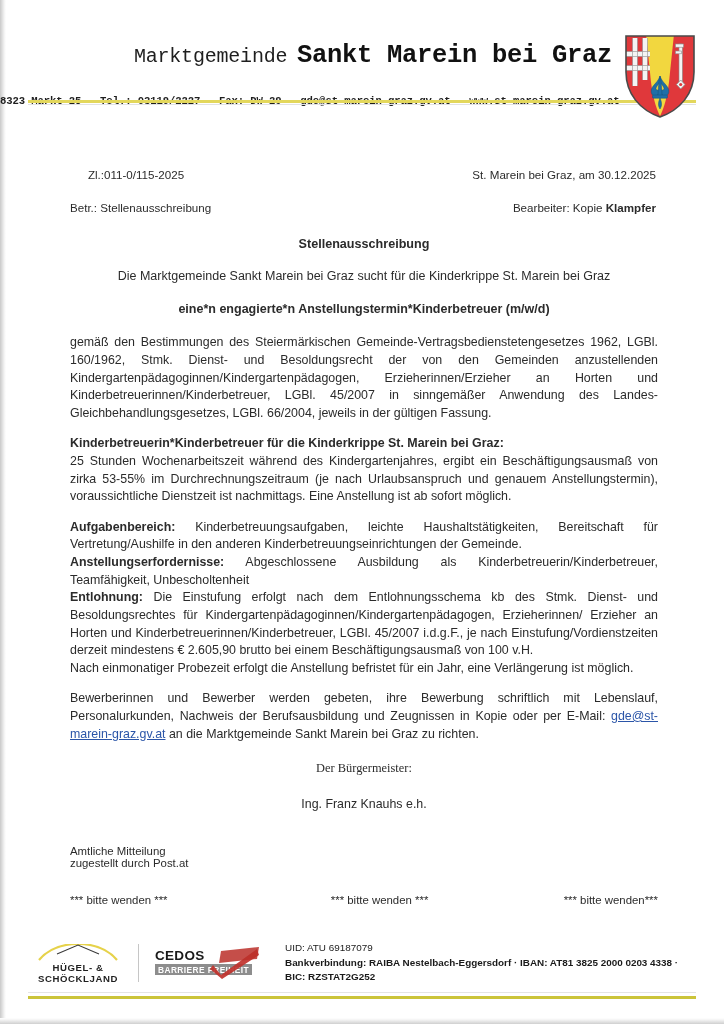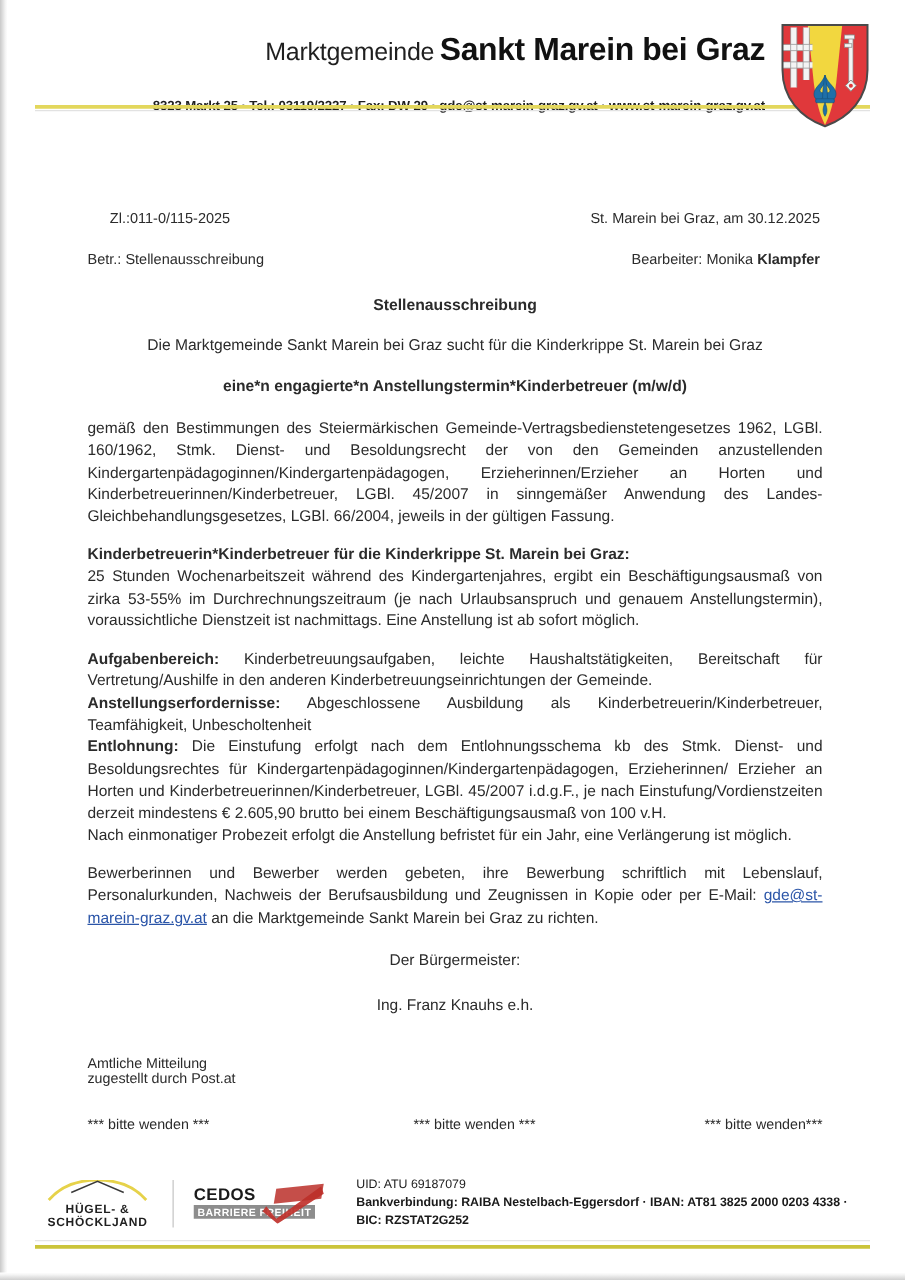--- a/index.html
+++ b/index.html
@@ -27,23 +27,24 @@
   .scan-edge-bottom {
     position: absolute;
     left: 0; right: 0; bottom: 0;
     height: 6px;
     background: linear-gradient(to top, #cfcfcf, #f4f4f4 70%, #ffffff);
   }
 
   
   .header {
     position: absolute;
-    left: 0; top: 0;
+    left: 0; top: 16px;
     width: 595px;
     height: 92px;
+    font-family: Liberation Mono, monospace;
   }
   .header-text {
     position: absolute;
     left: 0;
     top: 26px;
     width: 612px;
     text-align: right;
   }
   .org-line {
     white-space: nowrap;
@@ -149,21 +150,21 @@
 
   .maillink {
     color: #2b55a8;
     text-decoration: underline;
   }
 
   .sig {
     margin-top: 17px;
     text-align: center;
   }
-  .sig-role { margin-bottom: 18px; }
+  .sig-role { margin-bottom: 18px; font-family: Liberation Serif, serif; }
   .sig-name { margin-bottom: 0; }
 
   .notice {
     position: absolute;
     left: 70px;
     top: 845px;
     width: 588px;
     font-size: 11.4px;
   }
   .notice-row1 {
@@ -352,21 +353,21 @@
       </span>
       <span class="ref-right">St. Marein bei Graz, am 30.12.2025</span>
     </div>
     <div class="refrow">
       <span class="ref-left">
         <span>Betr.:</span>
         <span>Stellenausschreibung</span>
       </span>
       <span class="ref-right">
         <span>Bearbeiter:</span>
-        <span>Monika</span>
+        <span>Kopie</span>
         <span class="bold">Klampfer</span>
       </span>
     </div>
   </div>
 
   <div class="content">
 
     <div class="t-title center">Stellenausschreibung</div>
     <div class="t-sub center">Die Marktgemeinde Sankt Marein bei Graz sucht für die Kinderkrippe St. Marein bei Graz</div>
     <div class="t-pos center">eine*n engagierte*n Anstellungstermin*Kinderbetreuer (m/w/d)</div>

